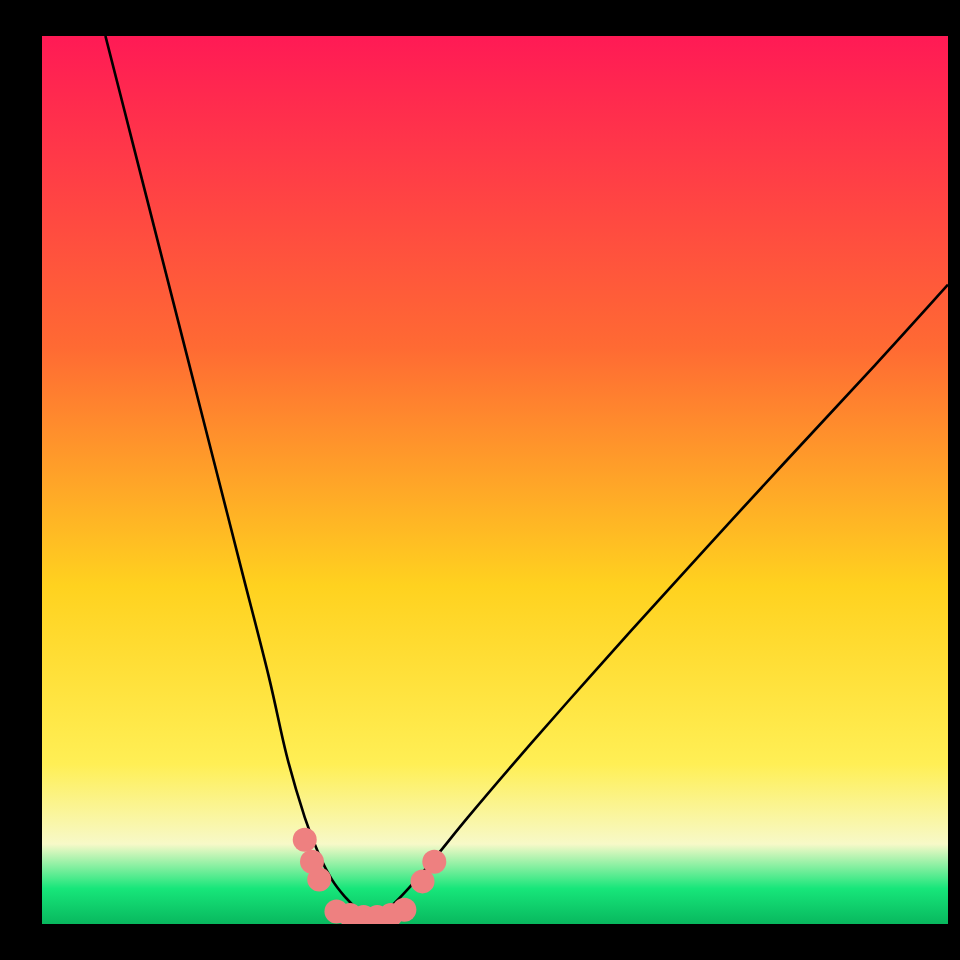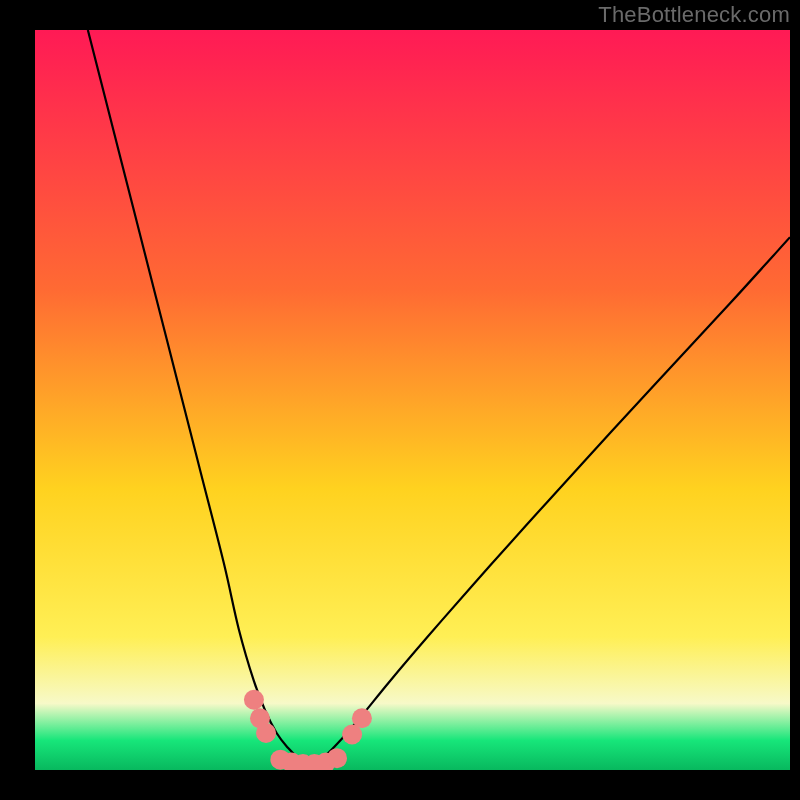--- a/index.html
+++ b/index.html
@@ -30,21 +30,20 @@
   svg {
     position: absolute;
     top: 0;
     left: 0;
   }
 </style>
 </head>
 <body>
 
 <div class="canvas">
-  <div class="watermark">TheBottleneck.com</div>
 
   <svg width="800" height="800" viewBox="0 0 800 800">
     <defs>
       <linearGradient id="bg-grad" x1="0" y1="0" x2="0" y2="1">
         <stop id="g0" offset="0%" stop-color="#ff1a55"></stop>
         <stop id="g1" offset="35%" stop-color="#ff6a33"></stop>
         <stop id="g2" offset="62%" stop-color="#ffd21f"></stop>
         <stop id="g3" offset="82%" stop-color="#ffef55"></stop>
         <stop id="g4" offset="91%" stop-color="#f7f9c8"></stop>
         <stop id="g5" offset="96%" stop-color="#17e67a"></stop>

